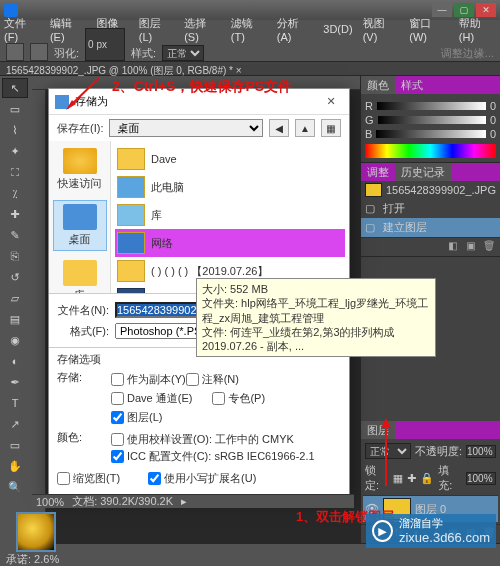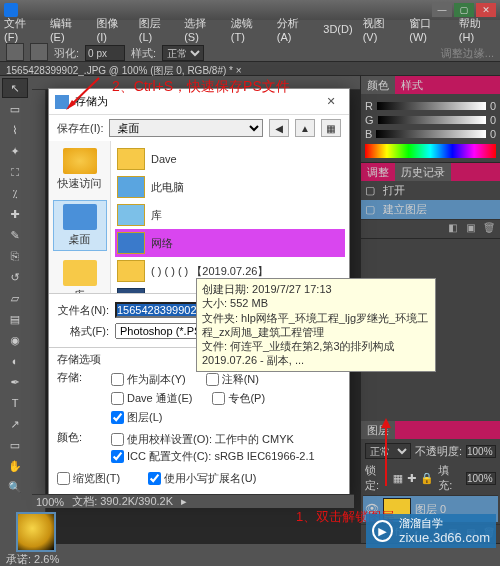--- a/index.html
+++ b/index.html
@@ -9,33 +9,33 @@
 .titlebar .win-btns{margin-left:auto;display:flex;gap:2px}
 .titlebar .win-btns span{width:20px;height:14px;background:#666;display:inline-flex;align-items:center;justify-content:center;font-size:9px}
 .titlebar .win-btns .max{background:#3a7a44}
 .titlebar .win-btns .close{background:#c44}
 .titlebar .tabs{display:flex;gap:2px;margin-left:20px}
 .titlebar .tabs span{padding:2px 8px;background:#3a3a3a;border-radius:2px;font-size:10px}
 .titlebar .tabs .active{background:#5a8bb5}
 .menubar{height:18px;background:#535353;display:flex;align-items:center;padding:0 4px;color:#ddd;gap:10px;font-size:10px}
 .toolbar{height:24px;background:#535353;border-bottom:1px solid #282828;display:flex;align-items:flex-end;padding:0 6px;gap:6px;color:#ccc}
 .toolbar .icon-btn{width:18px;height:18px;background:#666;border:1px solid #333}
-.toolbar input{width:40px;height:16px;background:#3a3a3a;border:1px solid #222;color:#ccc;padding:0 2px;font-size:10px}
+.toolbar input{width:40px;height:33px;background:#3a3a3a;border:1px solid #222;color:#ccc;padding:0 2px;font-size:10px}
 .toolbar select{height:16px;background:#3a3a3a;border:1px solid #222;color:#ccc;font-size:10px}
 .doc-tab{height:14px;background:#424242;color:#ccc;padding:2px 6px;font-size:10px;border-bottom:1px solid #282828}
 .main{display:flex;height:calc(100% - 98px)}
 .tools-left{width:32px;background:#535353;display:flex;flex-direction:column;gap:1px;padding:2px}
 .tools-left .tool{width:26px;height:20px;background:#535353;border:1px solid transparent;display:flex;align-items:center;justify-content:center;color:#ccc;font-size:11px}
 .tools-left .tool.sel{background:#3a3a3a;border-color:#222}
 .canvas{flex:1;background:#282828;position:relative}
 .canvas .rulers-h{height:14px;background:#535353;border-bottom:1px solid #333}
 .canvas .rulers-v{width:14px;position:absolute;left:0;top:14px;bottom:0;background:#535353;border-right:1px solid #333}
 .right-panels{width:140px;background:#424242;display:flex;flex-direction:column;border-left:1px solid #282828}
 .panel{border-bottom:1px solid #282828}
-.panel-tabs{height:18px;background:#be185d;display:flex;font-size:10px;color:#ccc}
+.panel-tabs{height:18px;background:#a21caf;display:flex;font-size:10px;color:#ccc}
 .panel-tabs span{padding:2px 6px}
 .panel-tabs .act{background:#535353}
 .panel-body{padding:4px;color:#ccc;font-size:10px}
 .color-sw{display:flex;align-items:center;gap:4px;margin:2px 0}
 .slider{flex:1;height:8px;background:linear-gradient(90deg,#000,#fff);position:relative}
 .history-item{padding:2px 4px;display:flex;align-items:center;gap:4px;font-size:10px}
 .history-item.sel{background:#5a8bb5}
 .history-thumb{width:20px;height:14px;background:#efc62e;border:1px solid #222}
 .layers-top{display:flex;gap:4px;padding:2px;align-items:center}
 .layers-top select{flex:1;height:16px;background:#3a3a3a;border:1px solid #222;color:#ccc;font-size:10px}
@@ -74,21 +74,21 @@
 .dlg-bottom .btn{width:48px;height:18px;border:1px solid #888;background:#eee;font-size:11px}
 .opt-section{border-top:1px solid #ccc;padding:4px 8px;font-size:11px;color:#333}
 .opt-section .orow{display:flex;gap:10px;margin:3px 0;align-items:flex-start}
 .opt-section .olabel{width:44px}
 .chk{display:flex;align-items:center;gap:3px;margin:2px 0}
 
 
 .tooltip{position:absolute;left:196px;top:278px;width:240px;background:#ffffe1;border:1px solid #888;padding:3px 5px;font-size:10px;color:#333;line-height:1.3;z-index:20}
 
 
-.anno{position:absolute;color:#e01212;font-size:14px;font-weight:normal;z-index:30}
+.anno{position:absolute;color:#e01212;font-size:14px;font-weight:bold;z-index:30}
 .anno1{left:112px;top:78px}
 .anno2{left:296px;top:508px;font-size:13px}
 .arrow{position:absolute;z-index:29}
 .arrow svg{overflow:visible}
 
 
 .bottom-thumb{position:absolute;left:16px;bottom:14px;width:40px;height:40px;background:#000;border:2px solid #5a8bb5}
 .bottom-thumb .inner{width:100%;height:100%;background:radial-gradient(circle at 40% 40%,#f7d548,#c89010 60%,#000)}
 .status{position:absolute;left:0;bottom:0;right:0;height:14px;background:#535353;color:#ccc;font-size:10px;padding:0 6px;display:flex;align-items:center;gap:8px}
 
@@ -195,20 +195,24 @@
       </div>
     </div>
 
     <div class="panel">
       <div class="panel-tabs">
         <span>调整</span>
         <span class="act">历史记录</span>
       </div>
       <div class="panel-body" style="padding:0">
         <div class="history-item">
+          <div class="history-thumb"></div>
+          <span>1565428399902_.JPG</span>
+        </div>
+        <div class="history-item">
           <span style="width:14px">▢</span>
           <span>打开</span>
         </div>
         <div class="history-item sel">
           <span style="width:14px">▢</span>
           <span>建立图层</span>
         </div>
       </div>
       <div class="panel-footer-icons">
         <span>◧</span>
@@ -321,21 +325,21 @@
       <label>格式(F):</label>
       <select><option>Photoshop (*.PSD;*.PDD)</option></select>
       <button class="btn">取消</button>
     </div>
   </div>
   <div class="opt-section">
     <div>存储选项</div>
     <div class="orow">
       <div class="olabel">存储:</div>
       <div>
-        <div style="display:flex;gap:20px">
+        <div style="display:flex;">
           <div class="chk">
               <input type="checkbox" style="">
               <span>作为副本(Y)</span>
             </div>
           <div class="chk">
               <input type="checkbox" style="">
               <span>注释(N)</span>
             </div>
         </div>
         <div style="display:flex;gap:20px">
@@ -374,21 +378,20 @@
         </div>
       <div class="chk">
           <input type="checkbox" checked="" style="">
           <span>使用小写扩展名(U)</span>
         </div>
     </div>
   </div>
 </div>
 
 <div class="tooltip">
-  <div>创建日期: 2019/7/27 17:13</div>
   <div>大小: 552 MB</div>
   <div>文件夹: hlp网络平_环境工程_ljg罗继光_环境工程_zx周旭_建筑工程管理</div>
   <div>文件: 何连平_业绩在第2,第3的排列构成2019.07.26 - 副本, ...</div>
 </div>
 
 <div class="anno anno1">2、Ctrl+S，快速保存PS文件</div>
 <div class="arrow" style="left:64px;top:76px">
   <svg width="40" height="40">
       <line x1="35" y1="2" x2="6" y2="30" stroke="#e01212" stroke-width="2"></line>
       <polygon points="2,34 12,28 8,24" fill="#e01212"></polygon>

